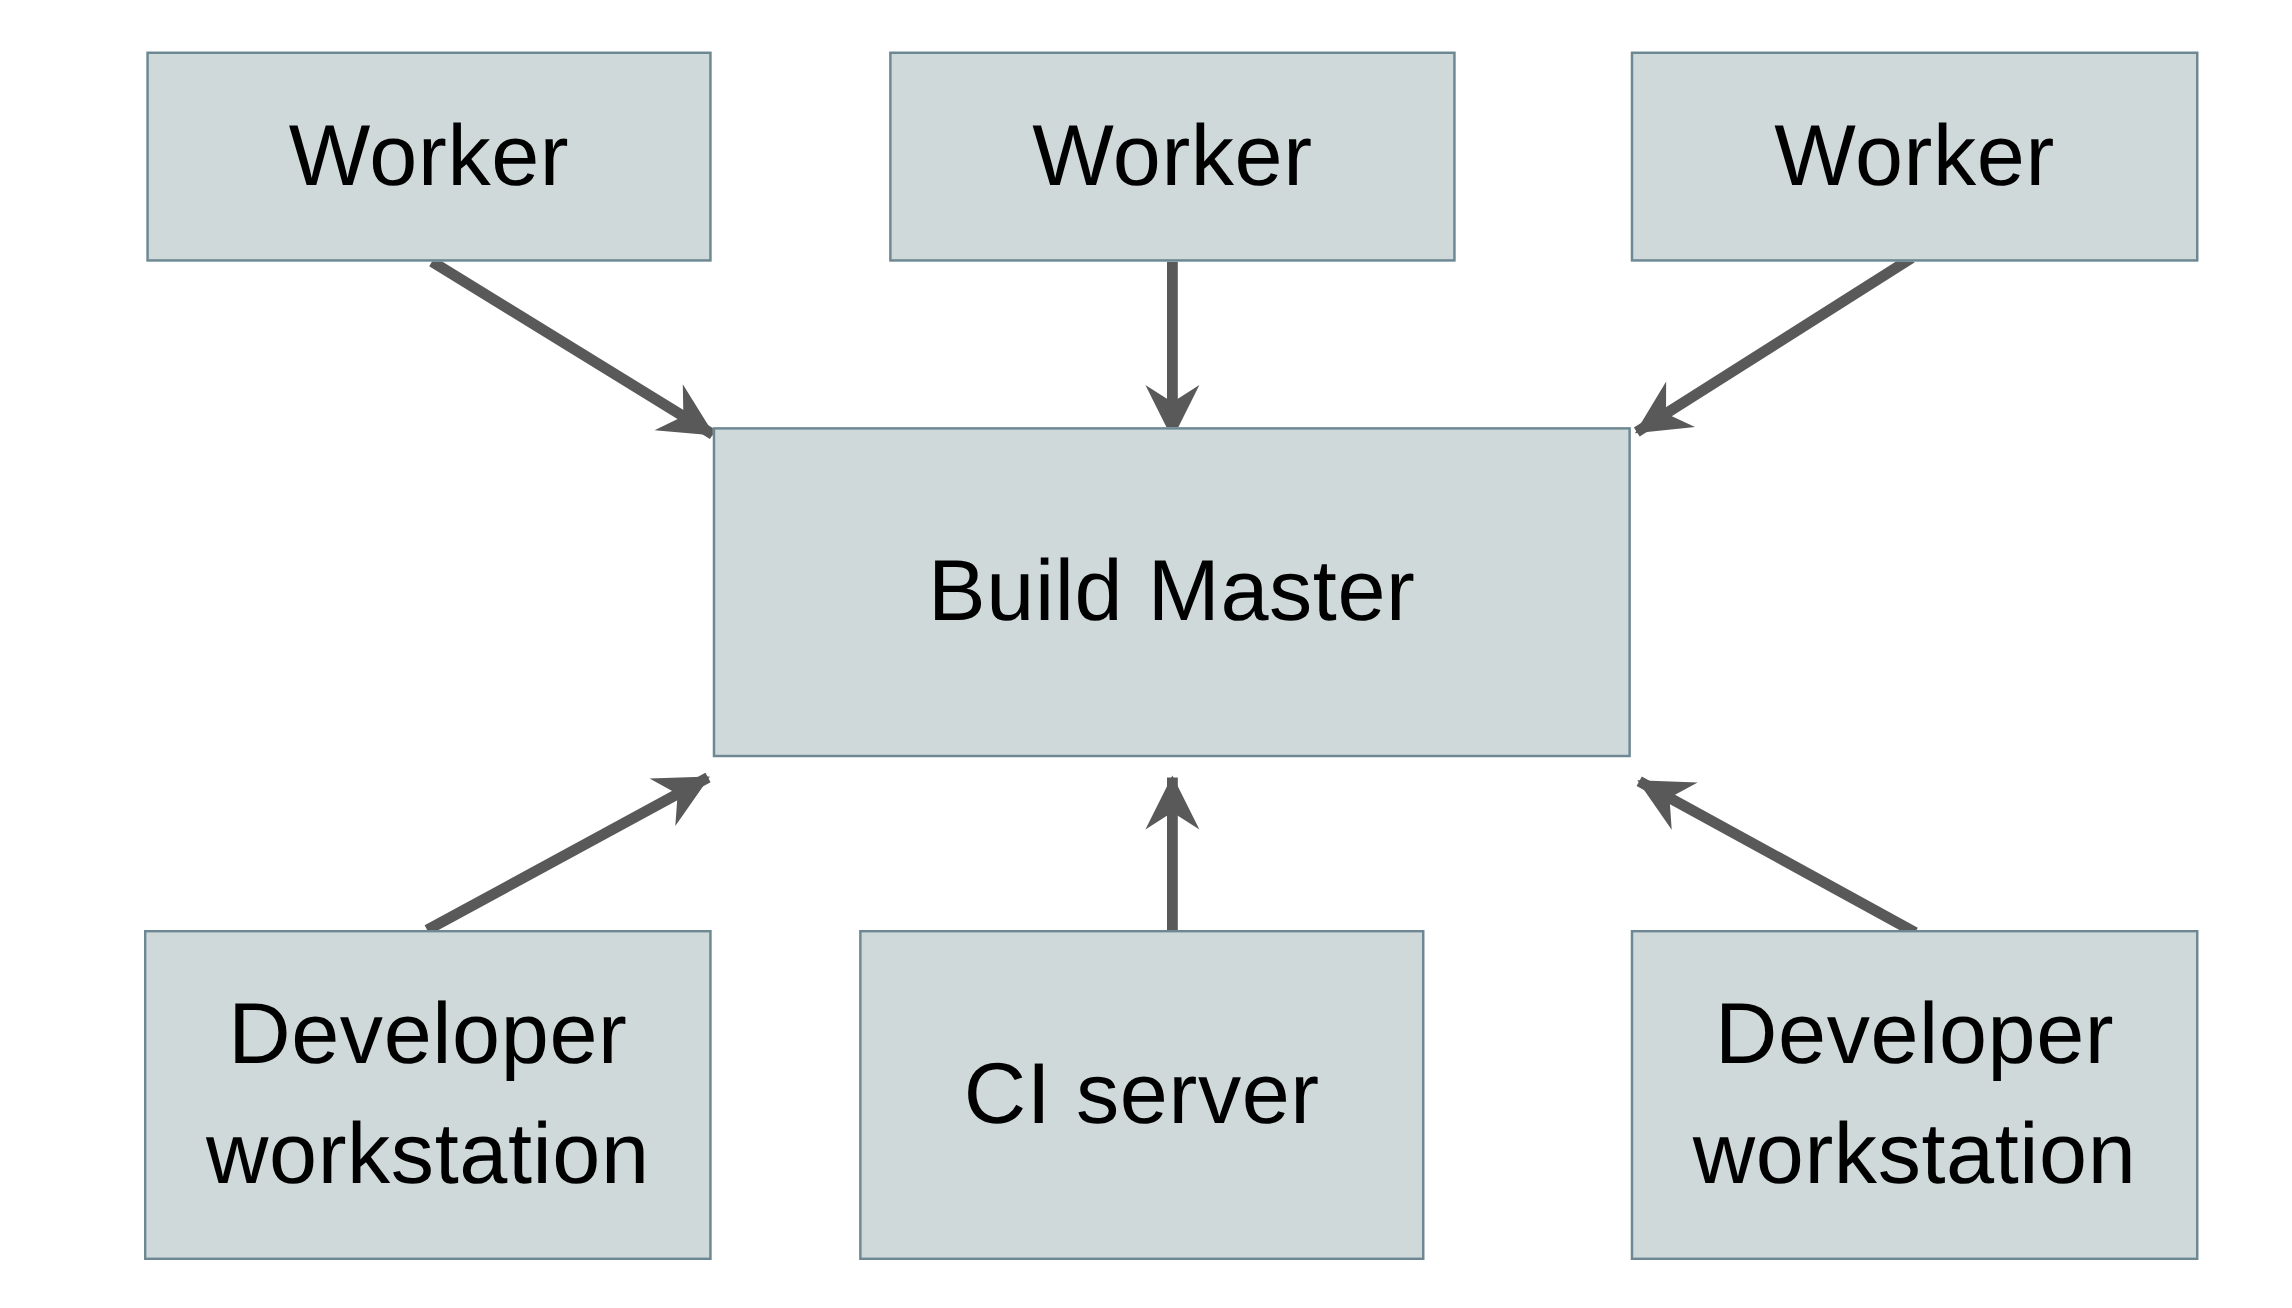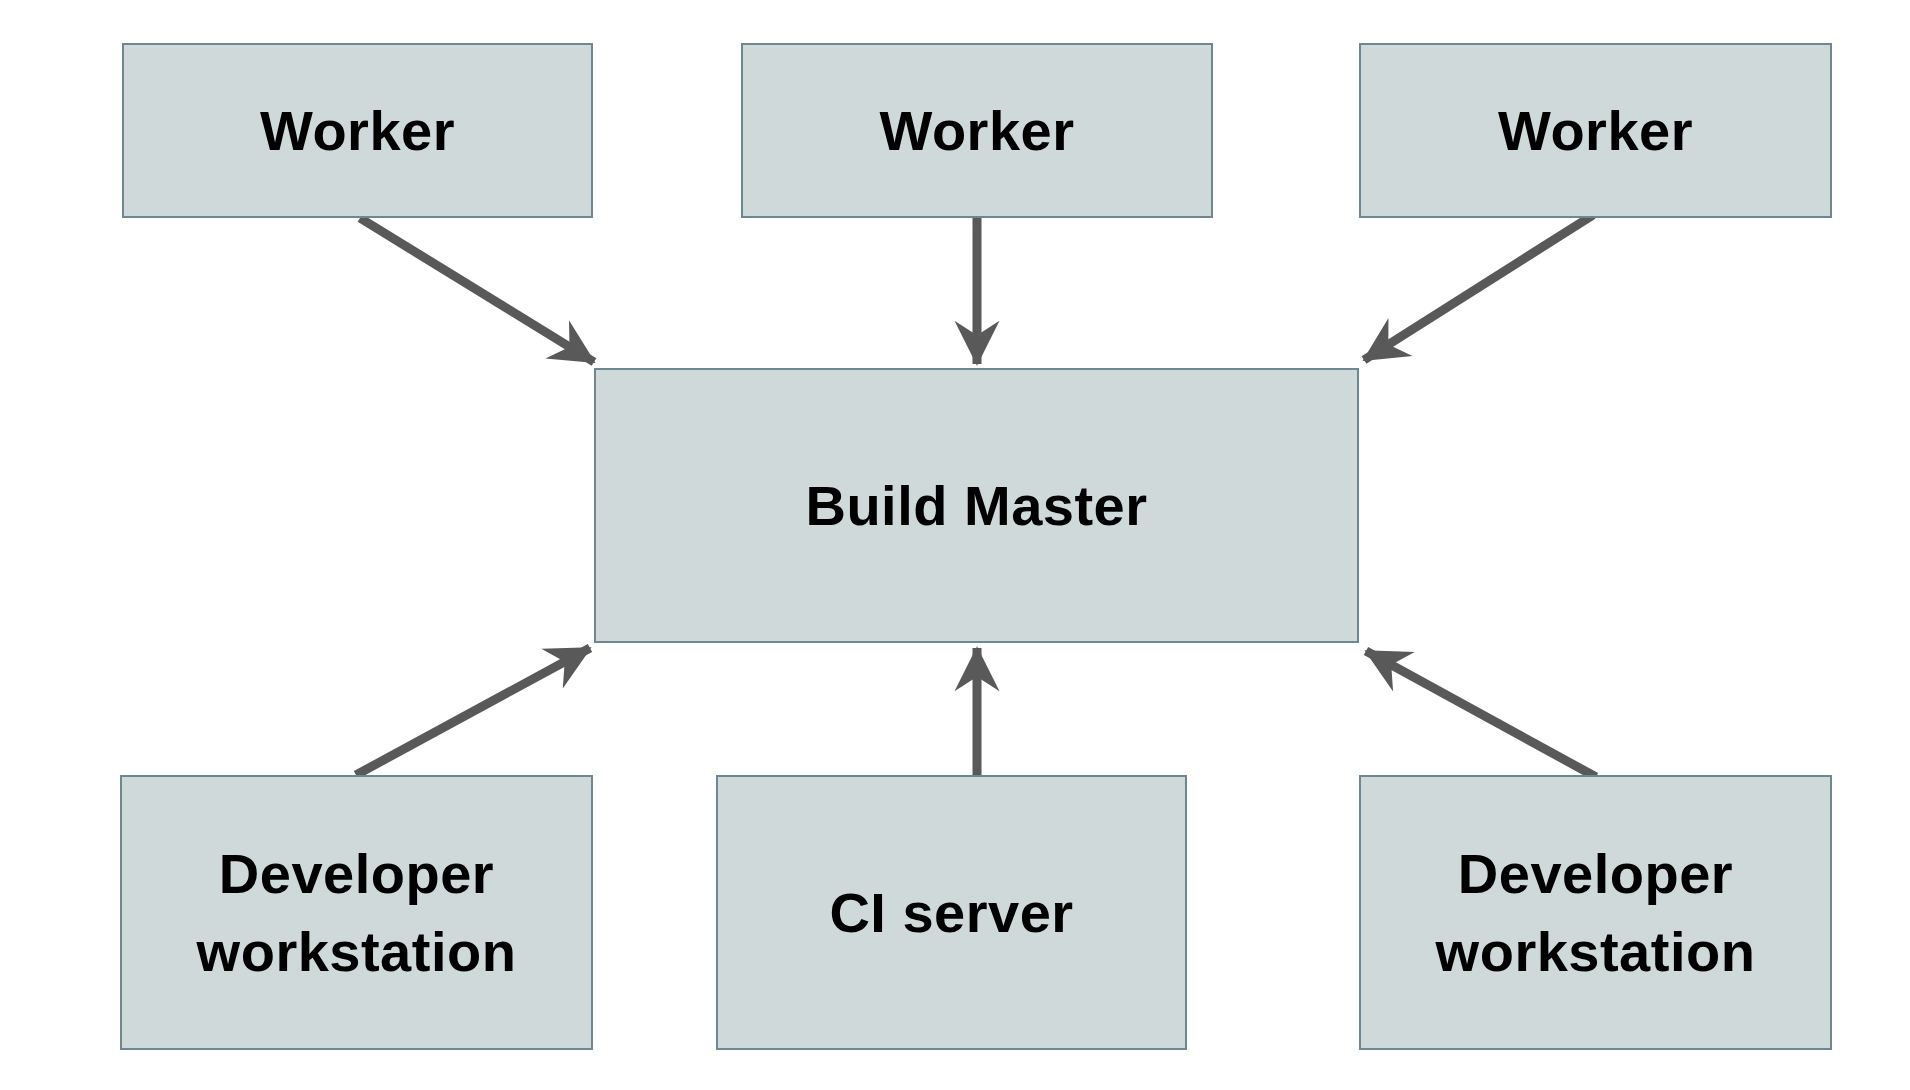--- a/index.html
+++ b/index.html
@@ -25,24 +25,23 @@
     position: absolute;
     background: var(--box-fill);
     border: 2.5px solid var(--box-border);
     display: flex;
     align-items: center;
     justify-content: center;
     text-align: center;
   }
   .node-label {
     color: var(--text-color);
-    font-size: 56px;
+    font-size: 72px;
     line-height: 1.38;
     letter-spacing: 0.5px;
-    font-weight: bold;
   }
   svg.arrows {
     position: absolute;
     left: 0; top: 0;
     width: 1910px; height: 1090px;
     pointer-events: none;
   }
   svg.arrows line {
     stroke: var(--arrow-color);
     stroke-width: 9;
@@ -73,21 +72,21 @@
   </div>
 
   <div class="node" style="left:741px; top:43px; width:472px; height:175px">
     <span class="node-label">Worker</span>
   </div>
 
   <div class="node" style="left:1359px; top:43px; width:473px; height:175px">
     <span class="node-label">Worker</span>
   </div>
 
-  <div class="node" style="left:594px; top:368px; width:765px; height:275px">
+  <div class="node" style="left:594px; top:356px; width:765px; height:275px">
     <span class="node-label">Build Master</span>
   </div>
 
   <div class="node" style="left:120px; top:775px; width:473px; height:275px; padding:0 40px">
     <span class="node-label">Developer workstation</span>
   </div>
 
   <div class="node" style="left:716px; top:775px; width:471px; height:275px">
     <span class="node-label">CI server</span>
   </div>

